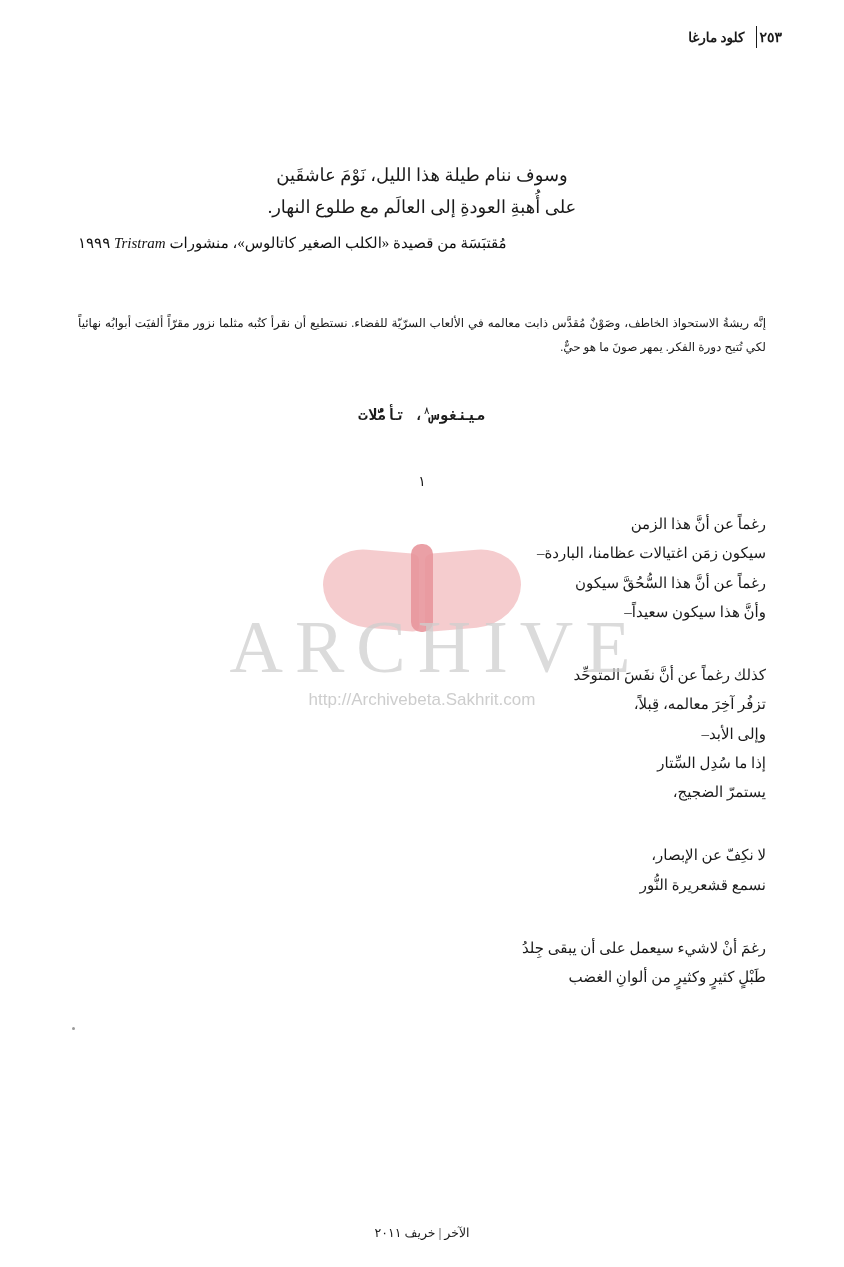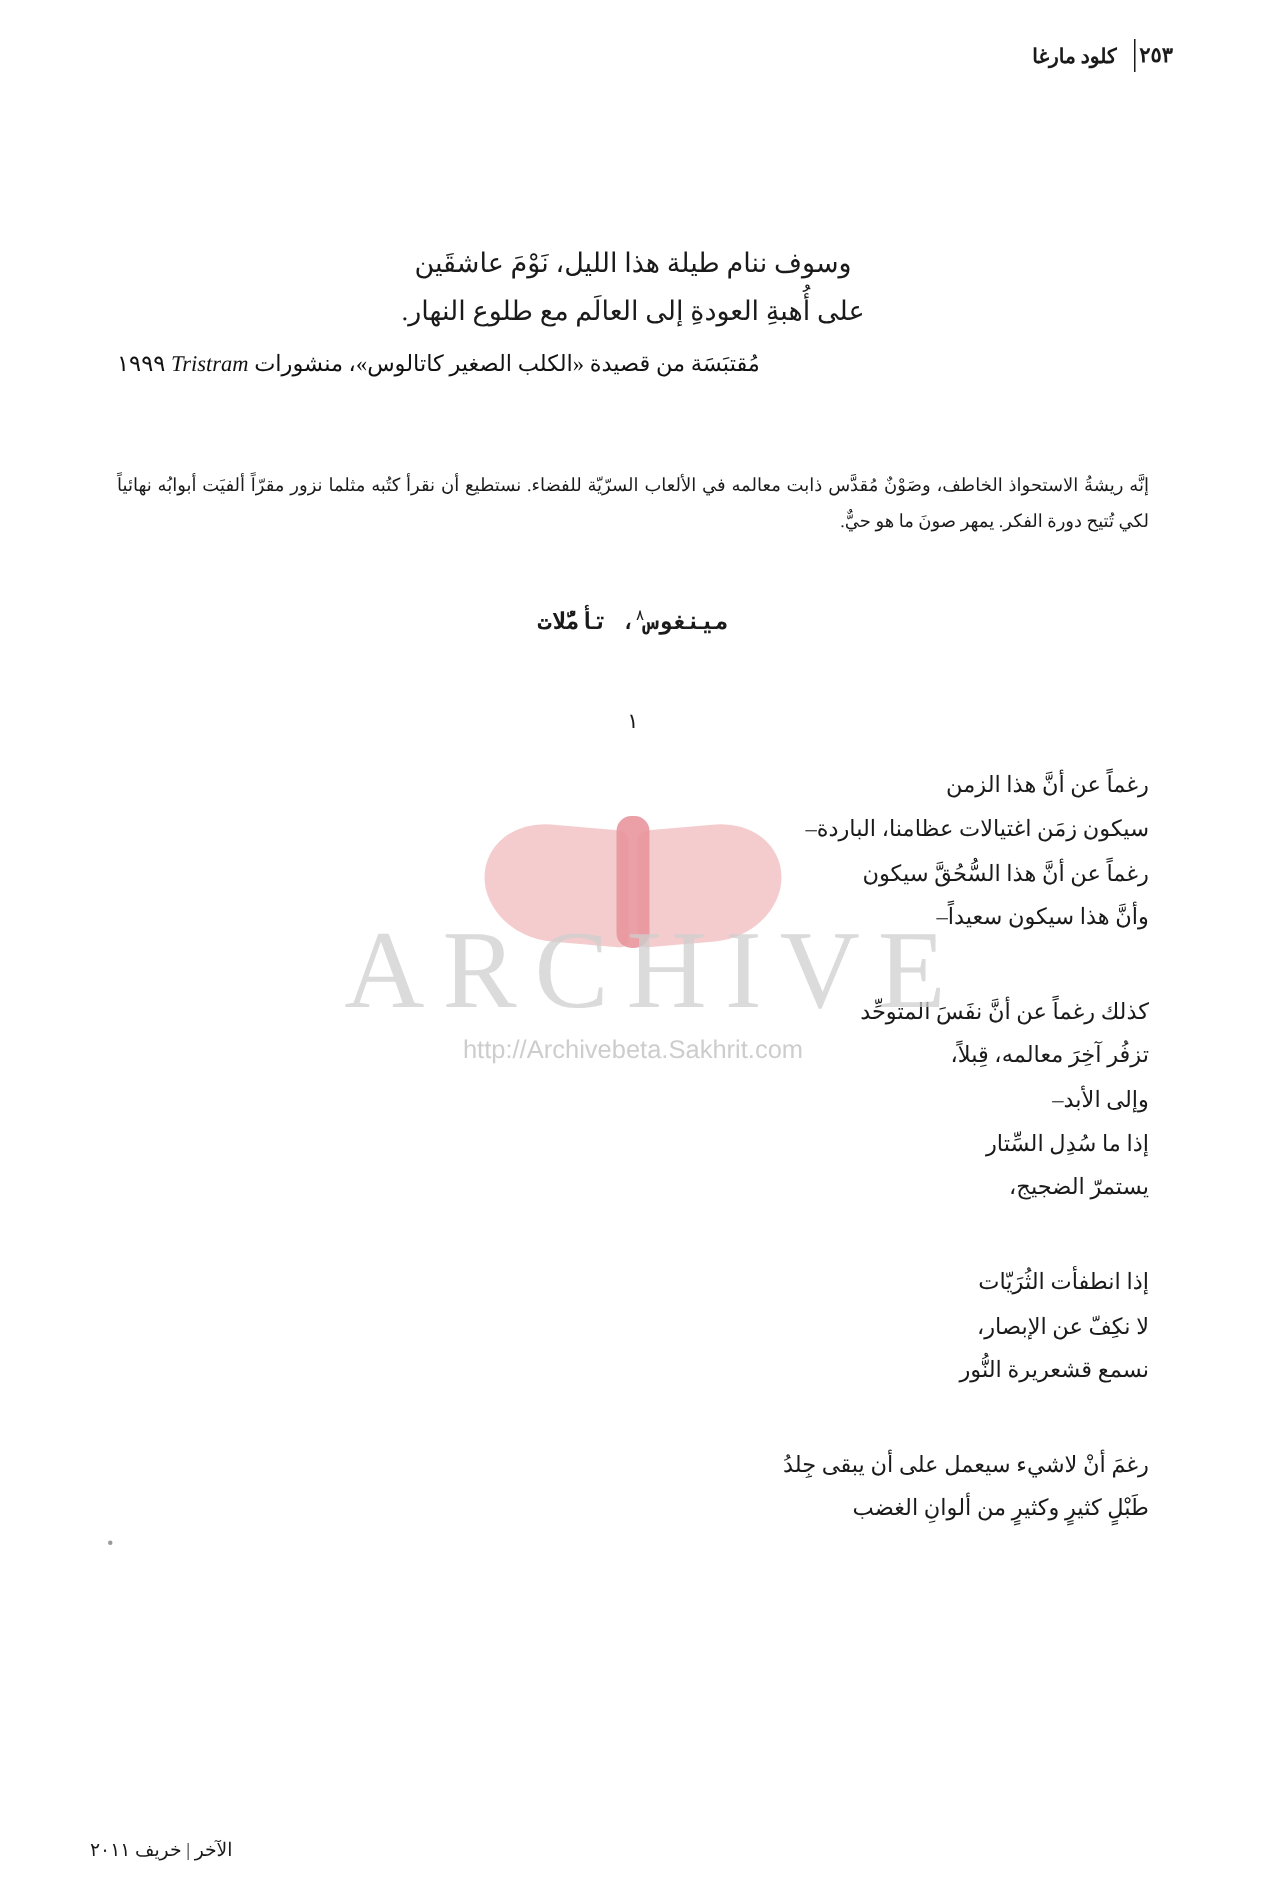--- a/index.html
+++ b/index.html
@@ -112,21 +112,21 @@
   }
   .stanza.gap-lg { margin-top: 34px; }
   .stanza .ln { display: block; white-space: nowrap; }
 
   
   .page-footer {
     position: absolute;
     bottom: 26px;
     right: 60px;
     left: 60px;
-    text-align: left;
+    text-align: center;
     font-size: 12.5px;
     color: #1a1a1a;
   }
 
   
   .watermark {
     position: absolute;
     top: 540px;
     left: 0;
     right: 0;
@@ -252,21 +252,20 @@
 
     <div class="stanza gap-lg">
       <span class="ln">كذلك رغماً عن أنَّ نفَسَ المتوحِّد</span>
       <span class="ln">تزفُر آخِرَ معالمه، قِبلاً،</span>
       <span class="ln">وإلى الأبد–</span>
       <span class="ln">إذا ما سُدِل السِّتار</span>
       <span class="ln">يستمرّ الضجيج،</span>
     </div>
 
     <div class="stanza gap-lg">
-      <span class="ln">إذا انطفأت الثُرَيّات</span>
       <span class="ln">لا نكِفّ عن الإبصار،</span>
       <span class="ln">نسمع قشعريرة النُّور</span>
     </div>
 
     <div class="stanza gap-lg">
       <span class="ln">رغمَ أنْ لاشيء سيعمل على أن يبقى جِلدُ</span>
       <span class="ln">طَبْلٍ كثيرٍ وكثيرٍ من ألوانِ الغضب</span>
     </div>
 
   </div>

